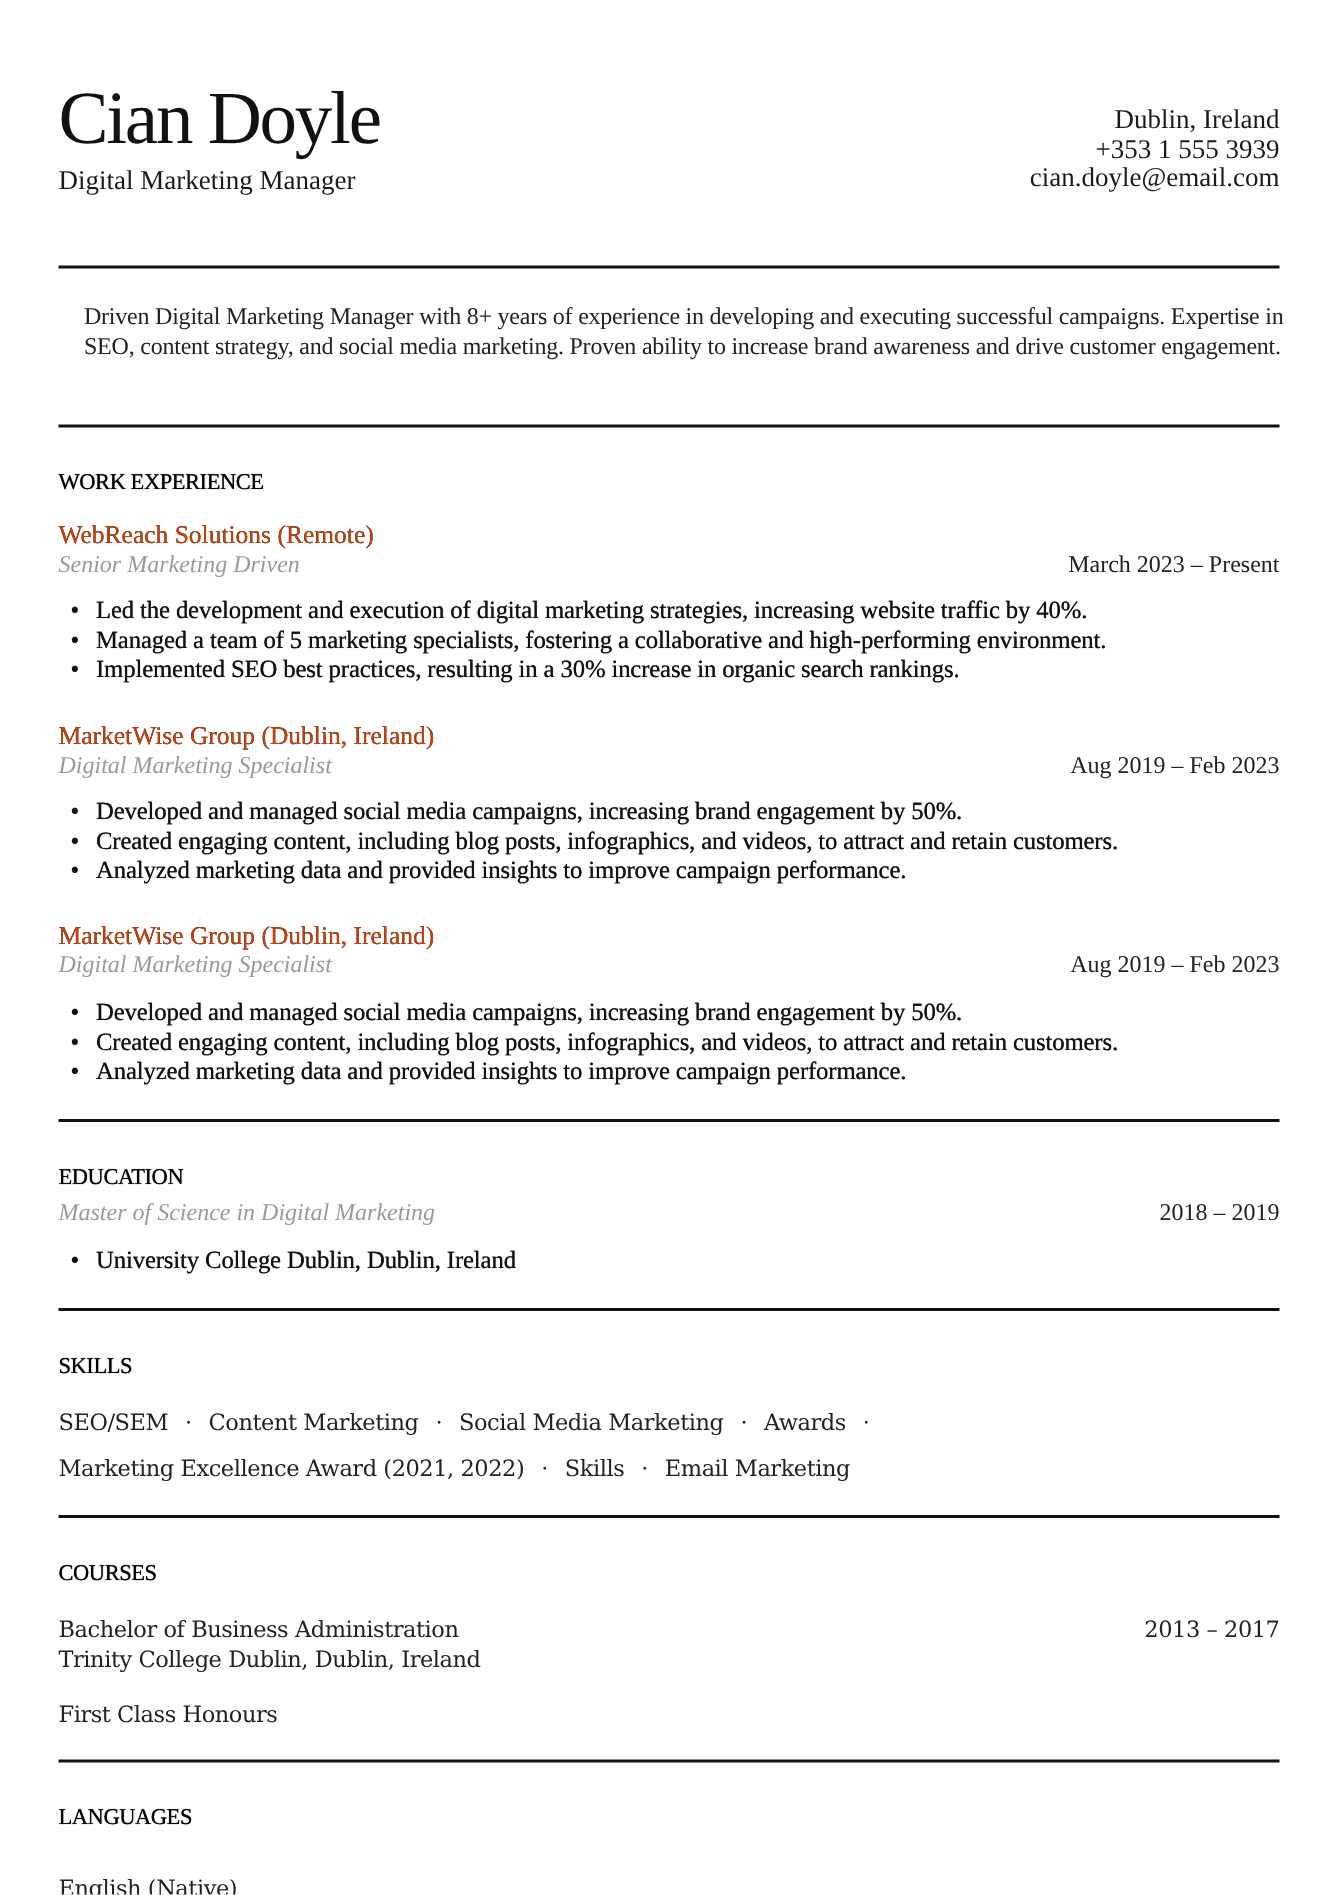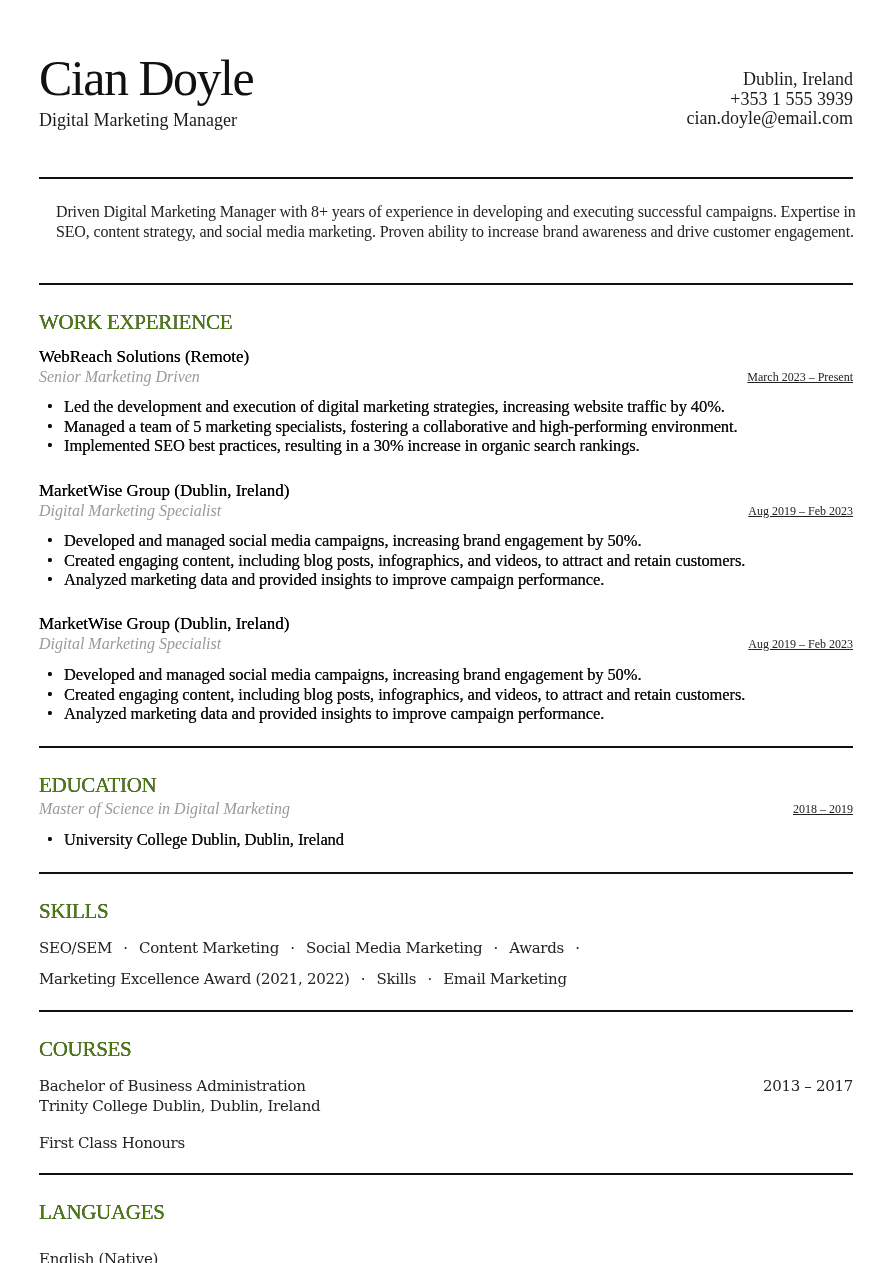--- a/index.html
+++ b/index.html
@@ -19,29 +19,29 @@
   }
   .role { position: absolute; left: 0; top: 61px; font-size: 18px; line-height: 22px; color: #1a1a1a; }
   .contact { position: absolute; right: 0; top: 22px; text-align: right; font-size: 18px; line-height: 19.5px; color: #1a1a1a; }
   .contact div { white-space: nowrap; }
 
   .rule { position: absolute; left: 0; width: 814px; height: 2px; background: #111; }
 
   .summary { position: absolute; left: 17px; top: 202px; width: 814px; font-size: 16px; line-height: 19.5px; color: #222; letter-spacing: -0.15px; }
 
   .section-title {
-    position: absolute; left: 0; font-size: 21px; line-height: 24px; color: #4d7c0f;
+    position: absolute; left: 0; font-size: 15px; line-height: 24px; color: #000000;
     letter-spacing: -0.3px; font-weight: normal; text-shadow: 0 0 0.6px #111;
   }
 
   .job { position: absolute; left: 0; width: 814px; }
-  .company { font-size: 17px; line-height: 20px; color: #000000; text-shadow: 0 0 0.4px #111; }
+  .company { font-size: 17px; line-height: 20px; color: #c2410c; text-shadow: 0 0 0.4px #111; }
   .jobline { position: relative; height: 20px; }
   .jobtitle { position: absolute; left: 0; top: 0; font-style: italic; color: #9a9a9a; font-size: 16px; line-height: 20px; }
-  .jobdate { position: absolute; right: 0; top: 0; color: #222; font-size: 12px; line-height: 20px; text-decoration: underline; }
+  .jobdate { position: absolute; right: 0; top: 0; color: #222; font-size: 16px; line-height: 20px; }
   ul.bullets { list-style: none; margin: 0; padding: 0; position: absolute; left: 0; width: 814px; }
   ul.bullets li { position: relative; padding-left: 25px; font-size: 16.5px; line-height: 19.7px; color: #111; text-shadow: 0 0 0.45px #111; white-space: nowrap; letter-spacing: -0.1px; }
   ul.bullets li::before { content: "\2022"; position: absolute; left: 8px; top: 0; }
 
   .skills-line { position: absolute; left: 0; font-family: "DejaVu Serif", serif; font-size: 15px; line-height: 20px; color: #222; white-space: nowrap; letter-spacing: -0.3px; }
   .skill-sep { display: inline-block; width: 27px; text-align: center; }
 
   .plain { position: absolute; left: 0; font-family: "DejaVu Serif", serif; font-size: 15px; line-height: 20px; color: #222; letter-spacing: -0.3px; white-space: nowrap; }
   .plain-right { position: absolute; right: 0; font-family: "DejaVu Serif", serif; font-size: 15px; line-height: 20px; color: #222; letter-spacing: -0.3px; }
 </style>

